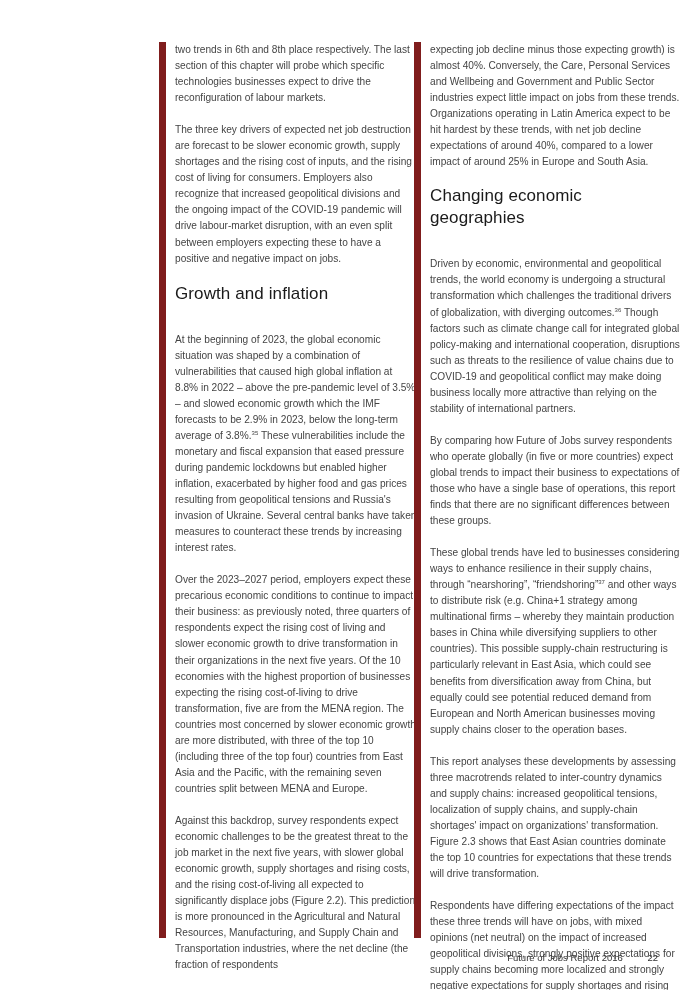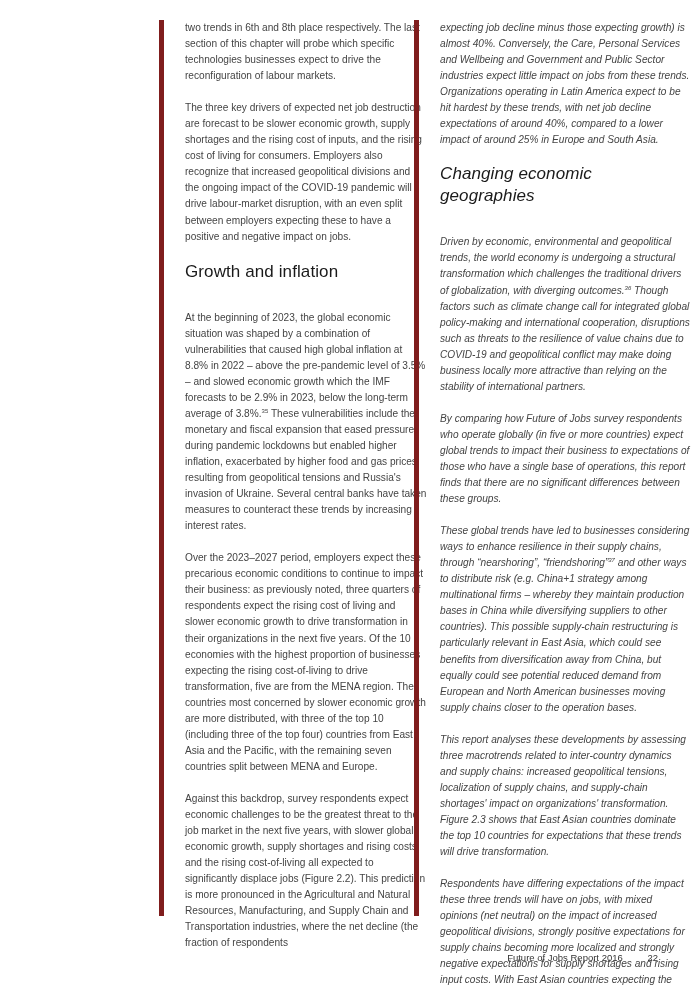--- a/index.html
+++ b/index.html
@@ -1,25 +1,25 @@
 <!DOCTYPE html>
 <html><head>
   <meta charset="utf-8">
   <style>
     html, body { margin: 0; padding: 0; }
     body {
       width: 700px; height: 990px; background: #ffffff; position: relative;
       font-family: "Liberation Sans", sans-serif; color: #3a3a3a; overflow: hidden;
     }
     .col {
-      position: absolute; top: 20px; border-left: 5px solid #7f1d1d;
-      padding-left: 21px; font-size: 10.15px; line-height: 16.05px; color: #444;
+      position: absolute; top: 42px; border-left: 7px solid #7f1d1d;
+      padding-left: 9px; font-size: 10.15px; line-height: 16.05px; color: #444;
     }
     .col.left { left: 159px; width: 242px; height: 896px; }
-    .col.right { left: 414px; width: 250px; height: 896px; font-style: italic; }
+    .col.right { left: 414px; width: 250px; height: 896px; }
     .col p { margin: 0 0 16px 0; }
     .col p.tight { margin-bottom: 0; }
     h2 {
       font-weight: normal; color: #1a1a1a; font-size: 17px; line-height: 22px;
       margin: 0; letter-spacing: 0.1px;
     }
     .col.left h2 { margin-bottom: 27px; }
     .col.right h2 { margin-top: 15px; margin-bottom: 27px; }
     sup { font-size: 6px; line-height: 0; vertical-align: 4px; }
     .footer {

